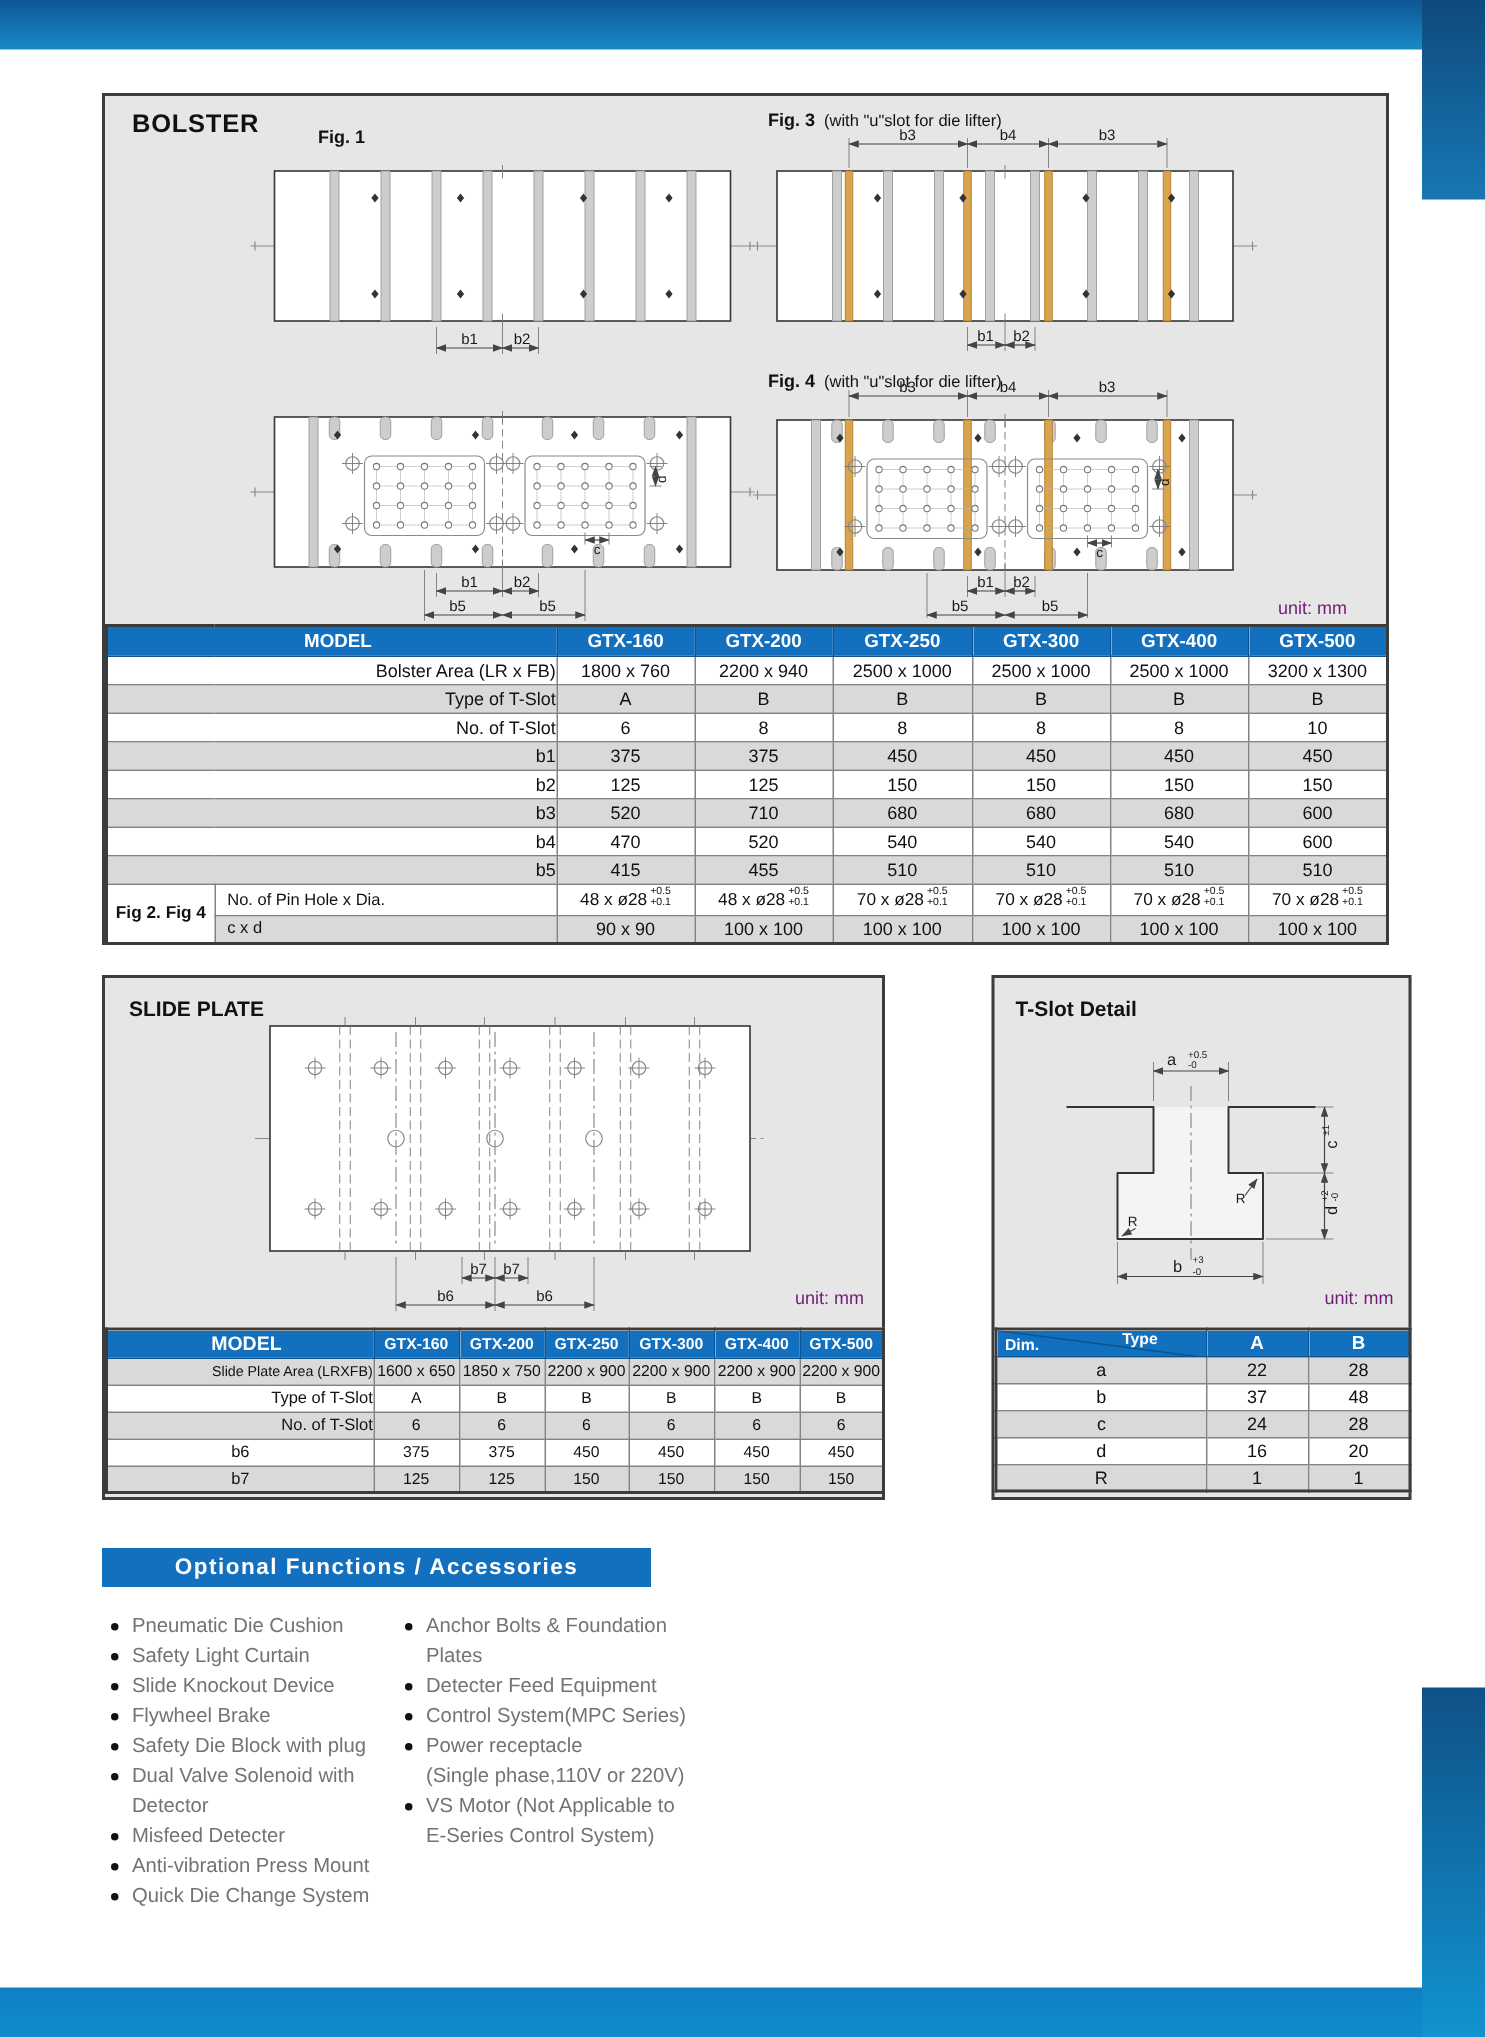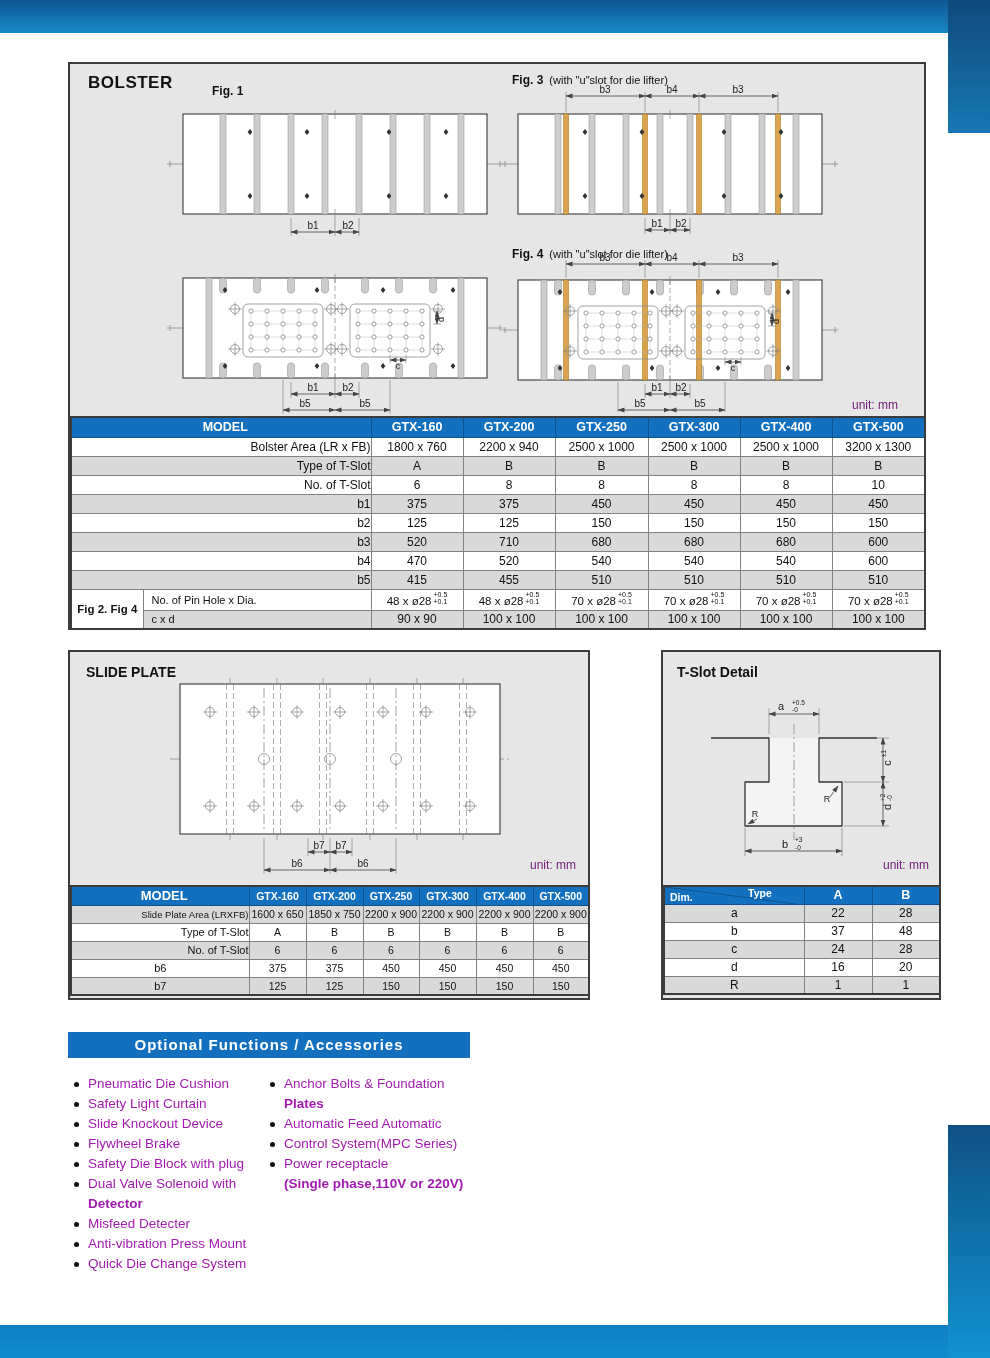--- a/index.html
+++ b/index.html
@@ -95,31 +95,31 @@
 
   #tslot-table { left:0; top:233px; width:276px; }
   #tslot-table td { height:18px; }
   #tslot-table td.ctr { text-align:center; }
   td.diag { position:relative; }
   td.diag svg { position:absolute; left:0; top:0; }
   .dg-type { position:absolute; top:0px; left:60%; font-size:10.5px; }
   .dg-dim  { position:absolute; bottom:1px; left:5px; font-size:10.5px; }
 
   
-  #opt-bar { position:absolute; left:68px; top:1032px; width:402px; height:26px;
+  #opt-bar { position:absolute; left:68px; top:1032px; width:366px; height:26px;
              background:#1270be; color:#fff; font-weight:bold; font-size:15px;
              letter-spacing:1px; text-align:center; line-height:26px; }
-  .opt-col { position:absolute; color:#a21caf; }
+  .opt-col { position:absolute; color:#737373; }
   #opt-left  { left:72px;  top:1074px; width:192px; }
   #opt-right { left:268px; top:1074px; width:210px; }
   .opt-item div { font-size:13.5px; line-height:20px; }
   .opt-item .first { position:relative; padding-left:16px; }
   .opt-item .first::before { content:""; position:absolute; left:2px; top:8px;
              width:5px; height:5px; border-radius:50%; background:#111; }
-  .opt-item .cont { padding-left:16px;font-weight:bold; }
+  .opt-item .cont { padding-left:16px; }
 </style>
 </head>
 <body>
 
 <div id="page">
 
   <svg width="0" height="0" style="position:absolute">
     <defs>
       <marker id="ar" markerWidth="8" markerHeight="6" refX="6.5" refY="2.5" orient="auto-start-reverse" markerUnits="userSpaceOnUse">
         <path d="M0,0 L7,2.5 L0,5 Z" fill="#444"></path>
@@ -909,24 +909,28 @@
       <div class="opt-item">
         <div class="first">Quick Die Change System</div>
       </div>
     </div>
   <div class="opt-col" id="opt-right">
       <div class="opt-item">
         <div class="first">Anchor Bolts &amp; Foundation</div>
         <div class="cont">Plates</div>
       </div>
       <div class="opt-item">
-        <div class="first">Automatic Feed Automatic</div>
+        <div class="first">Detecter Feed Equipment</div>
       </div>
       <div class="opt-item">
         <div class="first">Control System(MPC Series)</div>
       </div>
       <div class="opt-item">
         <div class="first">Power receptacle</div>
         <div class="cont">(Single phase,110V or 220V)</div>
       </div>
+      <div class="opt-item">
+        <div class="first">VS Motor (Not Applicable to</div>
+        <div class="cont">E-Series Control System)</div>
+      </div>
     </div>
 
 </div>
 
 </body></html>

